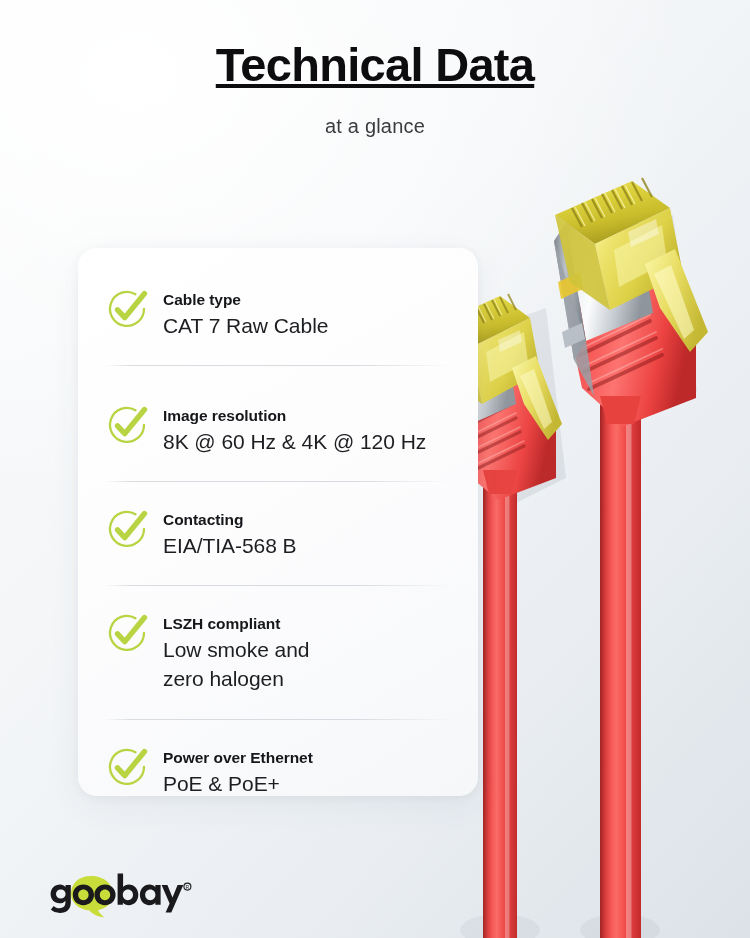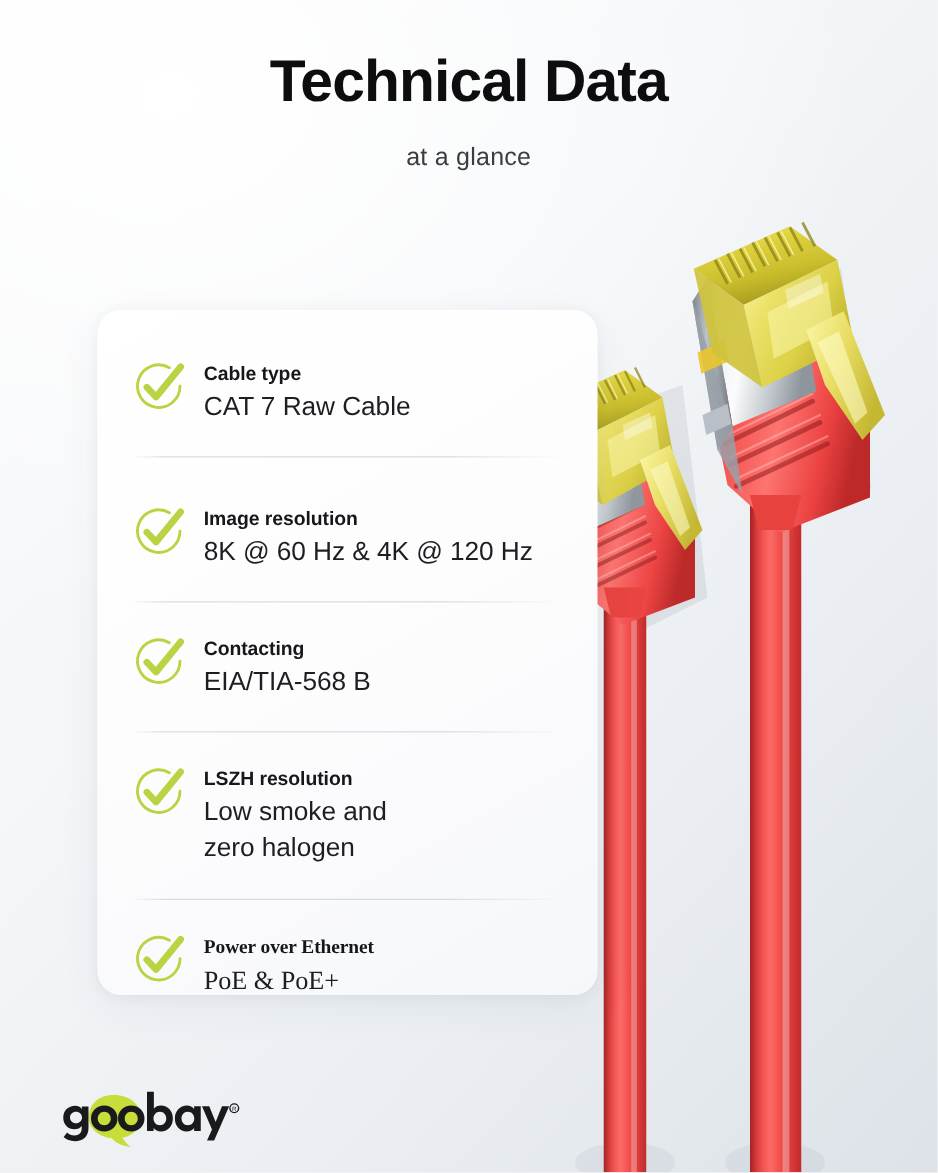--- a/index.html
+++ b/index.html
@@ -14,20 +14,21 @@
       radial-gradient(ellipse 900px 700px at 18% 8%, #ffffff 0%, rgba(255,255,255,0) 62%),
       linear-gradient(132deg,#fafbfc 0%,#f4f6f8 38%,#eaeef2 70%,#dde2e8 100%);
   }
 
   
   .header{position:absolute;left:0;top:0;width:750px;text-align:center;}
   .title{
     margin:0;padding-top:40px;
     font-size:47px;line-height:1.06;font-weight:700;letter-spacing:-0.7px;
     color:#0d0d0f;
+    text-decoration:underline;
   }
   .subtitle{
     margin:15px;padding-top:10px;
     font-size:20px;line-height:1.1;font-weight:300;letter-spacing:0.2px;
     color:#3b3c40;
   }
 
   
   .card{
     position:absolute;left:78px;top:248px;width:400px;height:548px;
@@ -306,29 +307,29 @@
       <div class="divider" style="margin-top:24px;"></div>
 
       <div class="row" style="margin-top:24px;">
         <span class="icon">
           <svg viewBox="0 0 46 46" xmlns="http://www.w3.org/2000/svg">
             <path d="M31.5,8.2 A17,17 0 1 0 40,23" fill="none" stroke="#b8d442" stroke-width="2.3" stroke-linecap="round"></path>
             <path d="M13.5,23.8 L20.8,31.6 L40.5,7.5" fill="none" stroke="#b8d442" stroke-width="5.4" stroke-linecap="round" stroke-linejoin="round"></path>
           </svg>
         </span>
         <span class="txt">
-          <span class="f-title">LSZH resolution</span>
+          <span class="f-title">LSZH compliant</span>
           <span class="f-sub" style="display:block">Low smoke and
 zero halogen</span>
         </span>
       </div>
 
       <div class="divider" style="margin-top:25px;"></div>
 
-      <div class="row" style="margin-top:24px;font-family:Liberation Serif, serif;">
+      <div class="row" style="margin-top:24px;">
         <span class="icon">
           <svg viewBox="0 0 46 46" xmlns="http://www.w3.org/2000/svg">
             <path d="M31.5,8.2 A17,17 0 1 0 40,23" fill="none" stroke="#b8d442" stroke-width="2.3" stroke-linecap="round"></path>
             <path d="M13.5,23.8 L20.8,31.6 L40.5,7.5" fill="none" stroke="#b8d442" stroke-width="5.4" stroke-linecap="round" stroke-linejoin="round"></path>
           </svg>
         </span>
         <span class="txt">
           <span class="f-title">Power over Ethernet</span>
           <span class="f-sub" style="display:block">PoE &amp; PoE+</span>
         </span>

